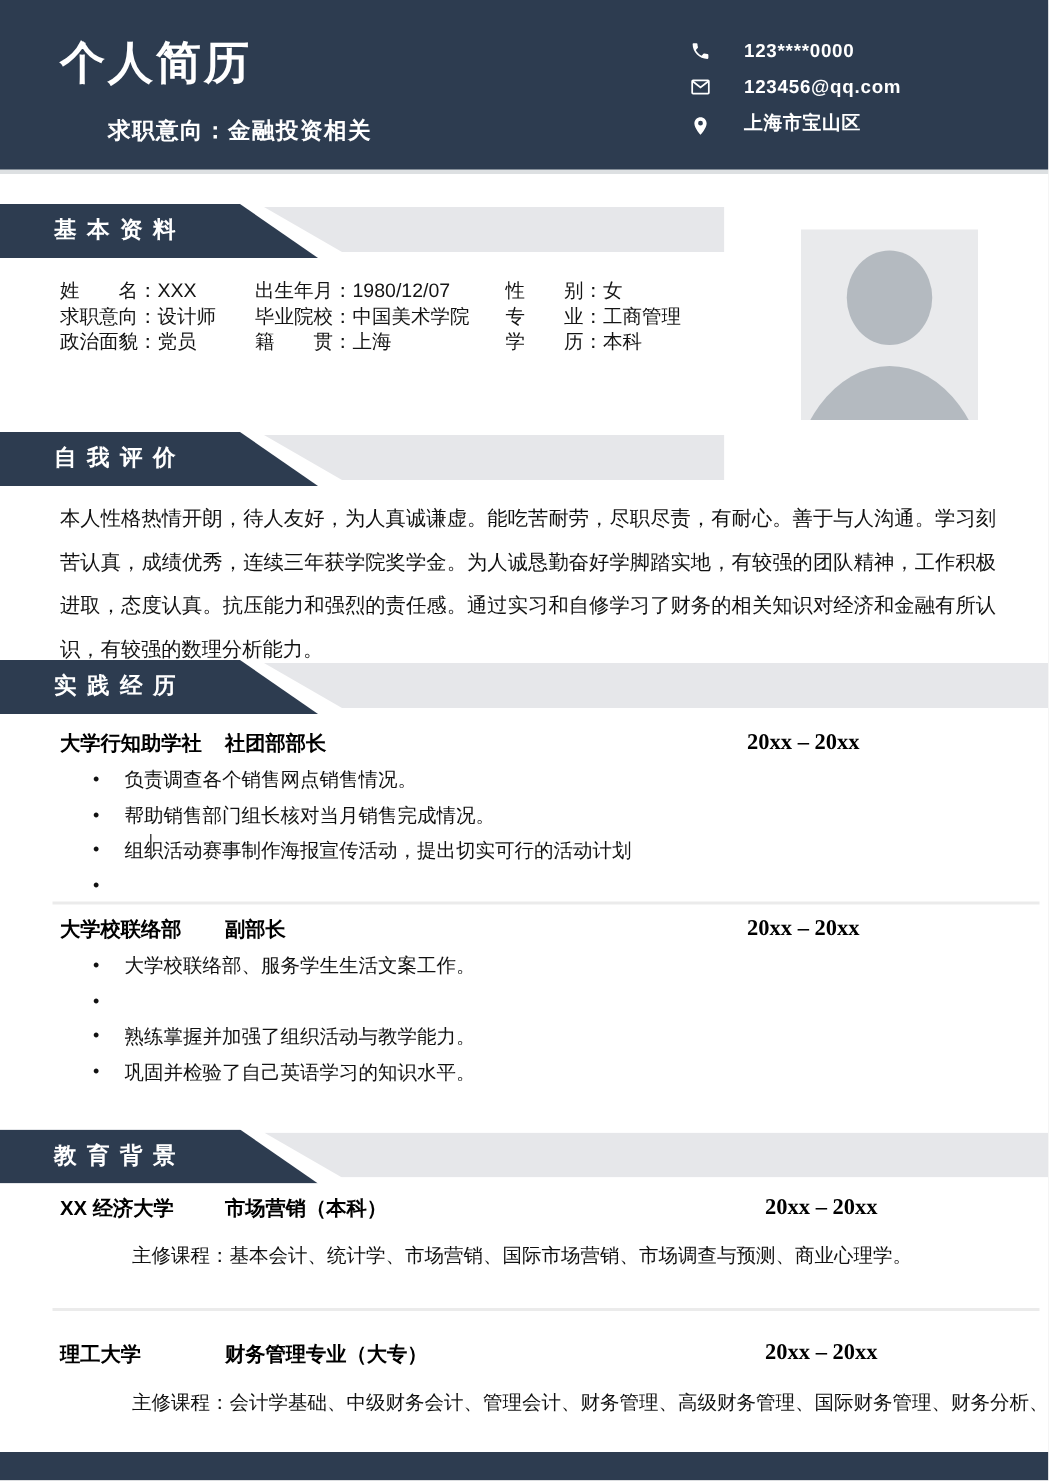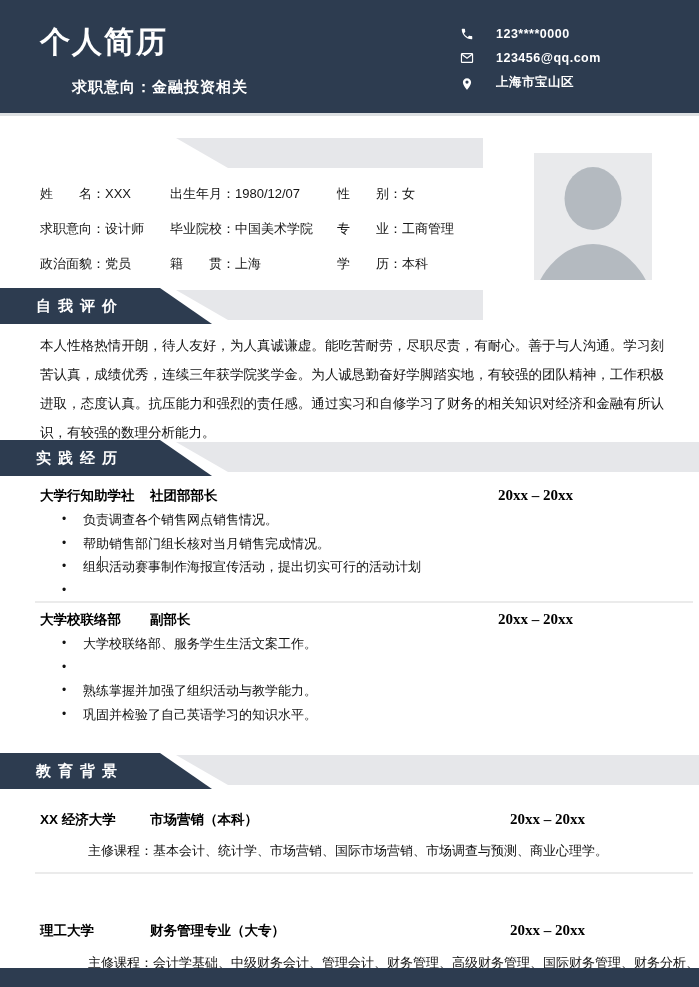--- a/index.html
+++ b/index.html
@@ -26,40 +26,40 @@
   .sec-band{position:absolute;top:2px;left:0;height:30px;background:var(--band);clip-path:polygon(176px 0,100% 0,100% 100%,228px 100%);}
   .band-short{width:483px;}
   .band-long{width:699px;}
   .sec-banner{position:absolute;top:0;left:0;width:212px;height:36px;background:var(--navy);clip-path:polygon(0 0,160px 0,212px 100%,0 100%);color:#fff;font-size:15px;font-weight:bold;letter-spacing:7px;line-height:36px;padding-left:36px;}
   .sec-basic{top:136px;}
   .sec-self{top:288px;}
   .sec-practice{top:440px;}
   .sec-education{top:753px;}
 
   
-  .basic-grid{position:absolute;top:186px;left:40px;width:470px;display:grid;grid-template-columns:130px 167px auto;row-gap:20px;font-size:13px;line-height:15px;}
+  .basic-grid{position:absolute;top:186px;left:40px;width:470px;display:grid;grid-template-columns:130px 167px auto;row-gap:2px;font-size:13px;line-height:15px;}
   .field{white-space:nowrap;}
   .flabel{color:var(--ink);}
   .fvalue{color:var(--ink);}
 
   
   .photo{position:absolute;left:534px;top:153px;width:118px;height:127px;background:#e9eaec;overflow:hidden;}
   .photo-head{position:absolute;left:50%;transform:translateX(-50%);top:14px;width:57px;height:63px;border-radius:50%;background:#b4bac0;}
   .photo-shoulders{position:absolute;left:50%;transform:translateX(-50%);top:91px;width:132px;height:90px;border-radius:50% 50% 0 0/100% 100% 0 0;background:#b4bac0;}
 
   
   .self-eval{position:absolute;top:331px;left:40px;width:624px;font-size:13.5px;line-height:29px;text-align:justify;color:#111;}
 
   
   .entries{position:absolute;left:0;right:0;}
   .practice-entries{top:487px;}
   .edu-entries{top:797px;}
   .entry{position:relative;}
   .practice-entries .entry{height:124px;}
-  .edu-entries .entry{height:97px;margin-top:14px;}
+  .edu-entries .entry{height:97px;}
   .entry-head{position:absolute;top:0;left:0;right:0;height:16px;font-size:13.5px;font-weight:bold;color:#000;}
   .org{position:absolute;left:40px;white-space:nowrap;}
   .role{position:absolute;left:150px;white-space:nowrap;}
   .date{position:absolute;left:498px;font-family:"Liberation Serif","DejaVu Serif",serif;font-size:15px;font-weight:bold;white-space:nowrap;}
   .edu-entries .date{left:510px;}
   .bullets{position:absolute;top:21px;left:0;right:0;list-style:none;}
   .bullet{display:flex;line-height:23.5px;font-size:13px;color:#111;}
   .dot{margin-left:62px;width:21px;font-size:12px;}
   .btext{flex:1;}
   .courses{position:absolute;left:88px;top:31px;font-size:13px;color:#111;white-space:nowrap;}
@@ -105,20 +105,21 @@
               <path d="M12 2C8.13 2 5 5.13 5 9c0 5.25 7 13 7 13s7-7.75 7-13c0-3.87-3.13-7-7-7zm0 9.5A2.5 2.5 0 1 1 12 6a2.5 2.5 0 0 1 0 5.5z"></path>
             </svg>
         </span>
         <span>上海市宝山区</span>
       </div>
     </div>
   </header>
 
   <div class="section sec-basic">
     <div class="sec-band band-short"></div>
+    <div class="sec-banner">基本资料</div>
   </div>
 
   <div class="basic-grid">
 
   <div class="field"><span class="flabel">姓　　名：</span><span class="fvalue">XXX</span></div>
       <div class="field"><span class="flabel">出生年月：</span><span class="fvalue">1980/12/07</span></div>
       <div class="field"><span class="flabel">性　　别：</span><span class="fvalue">女</span></div>
       <div class="field"><span class="flabel">求职意向：</span><span class="fvalue">设计师</span></div>
       <div class="field"><span class="flabel">毕业院校：</span><span class="fvalue">中国美术学院</span></div>
       <div class="field"><span class="flabel">专　　业：</span><span class="fvalue">工商管理</span></div>

